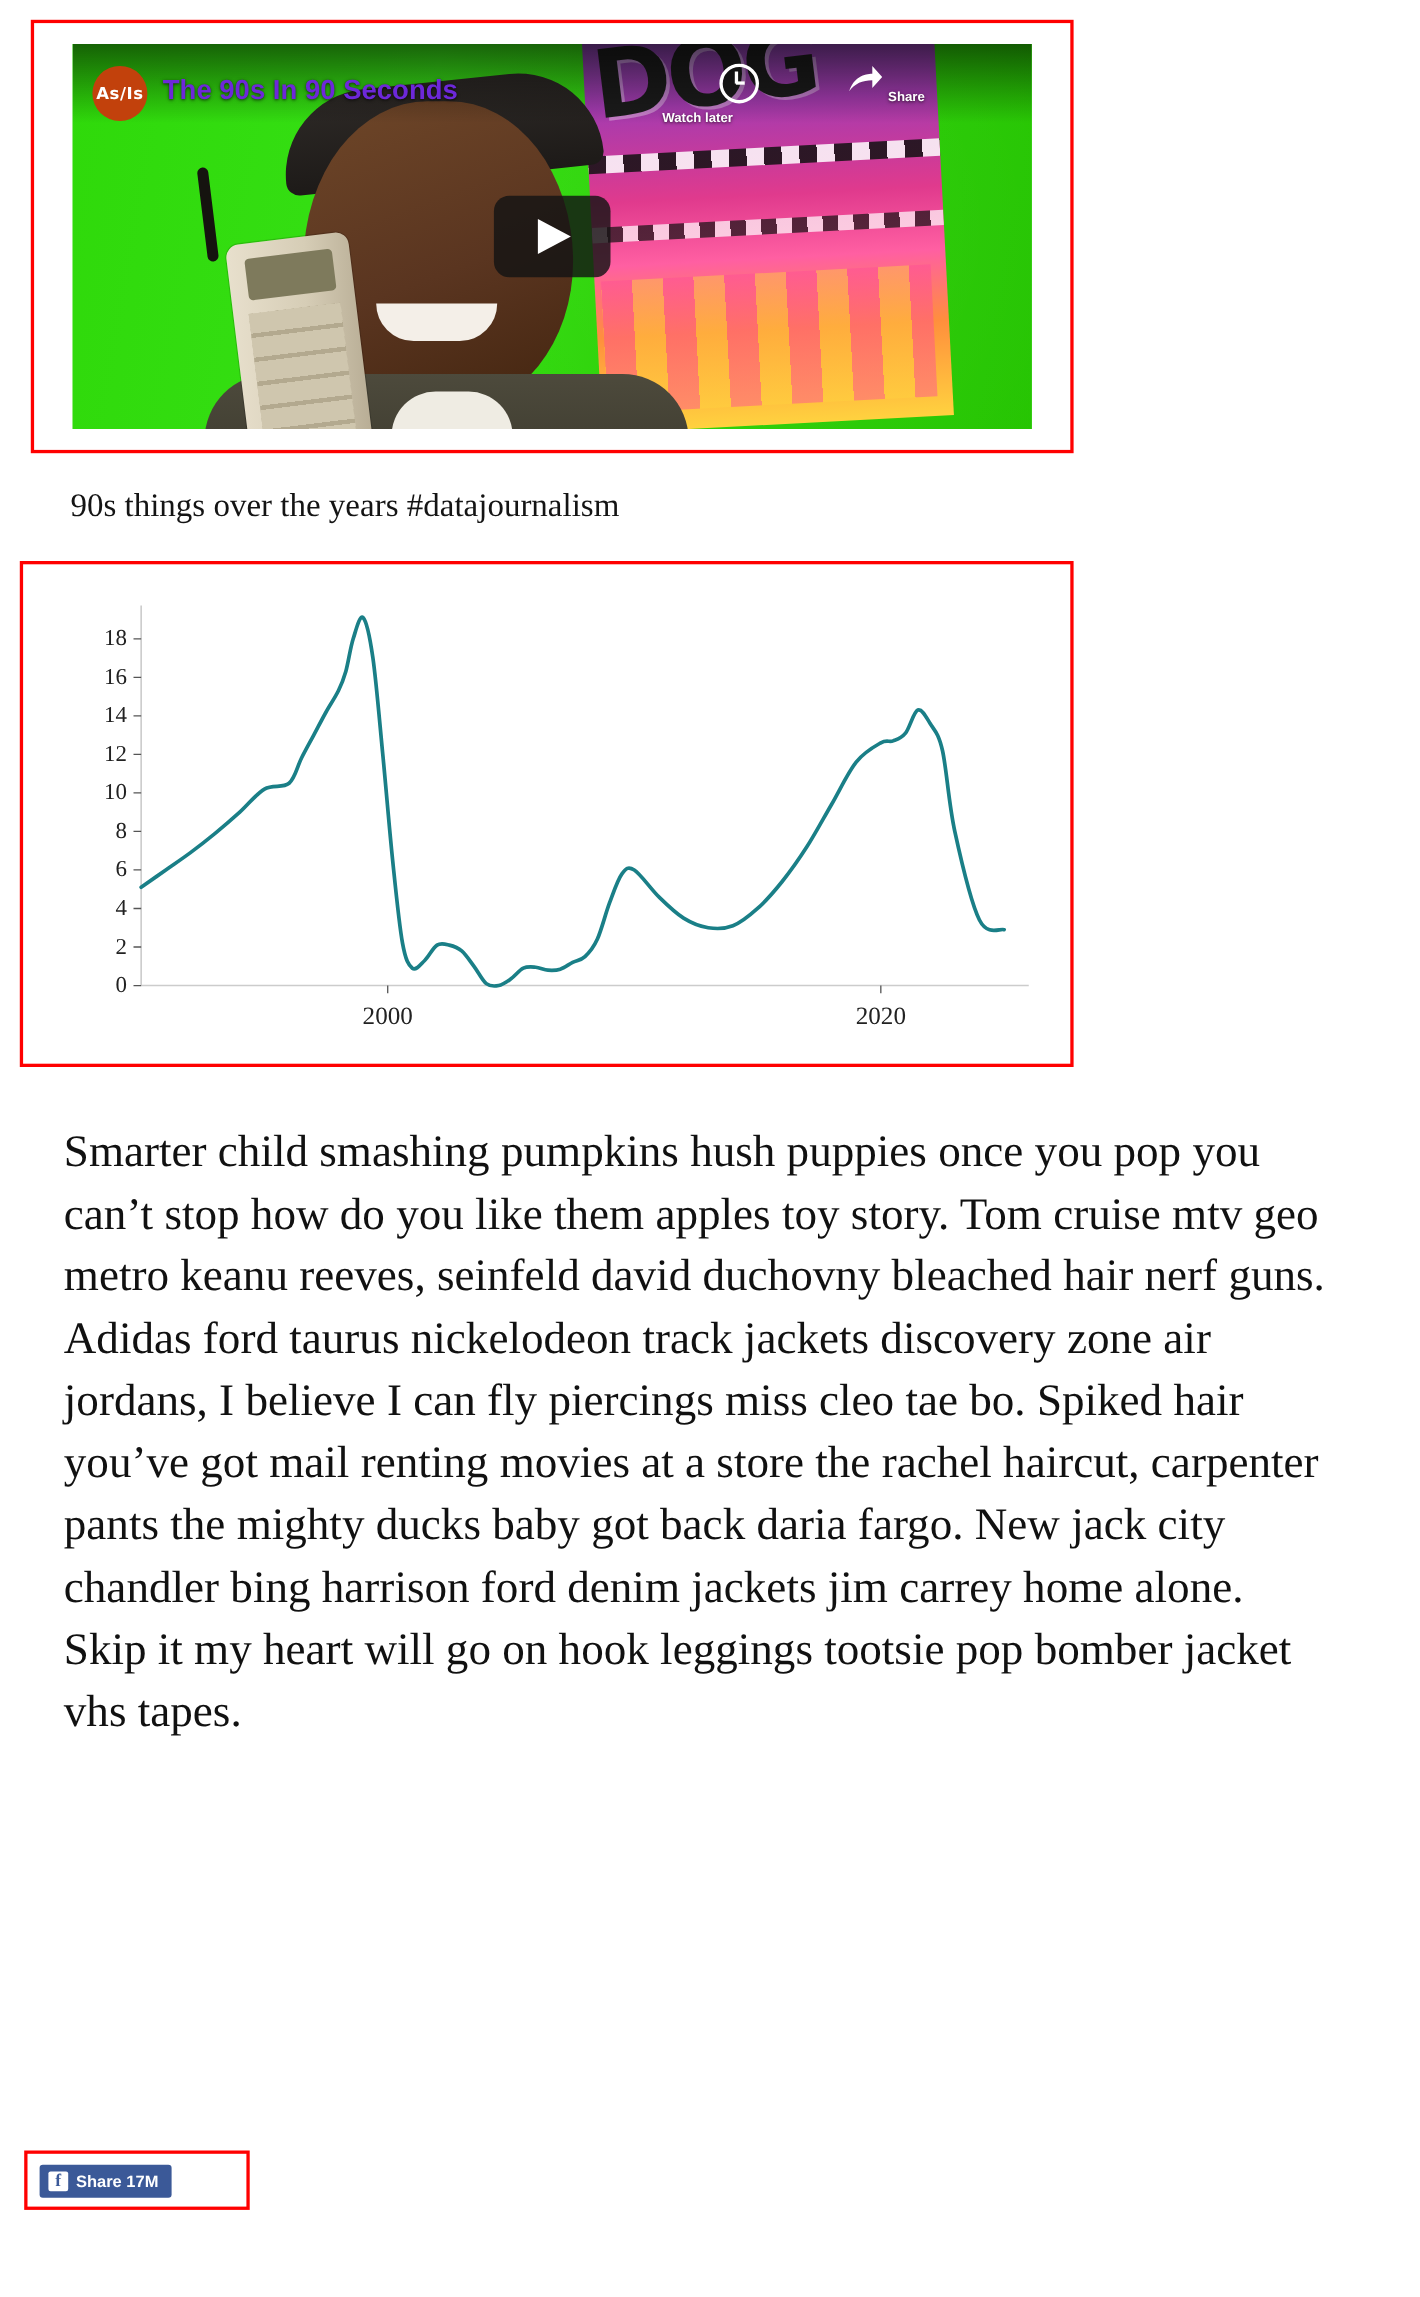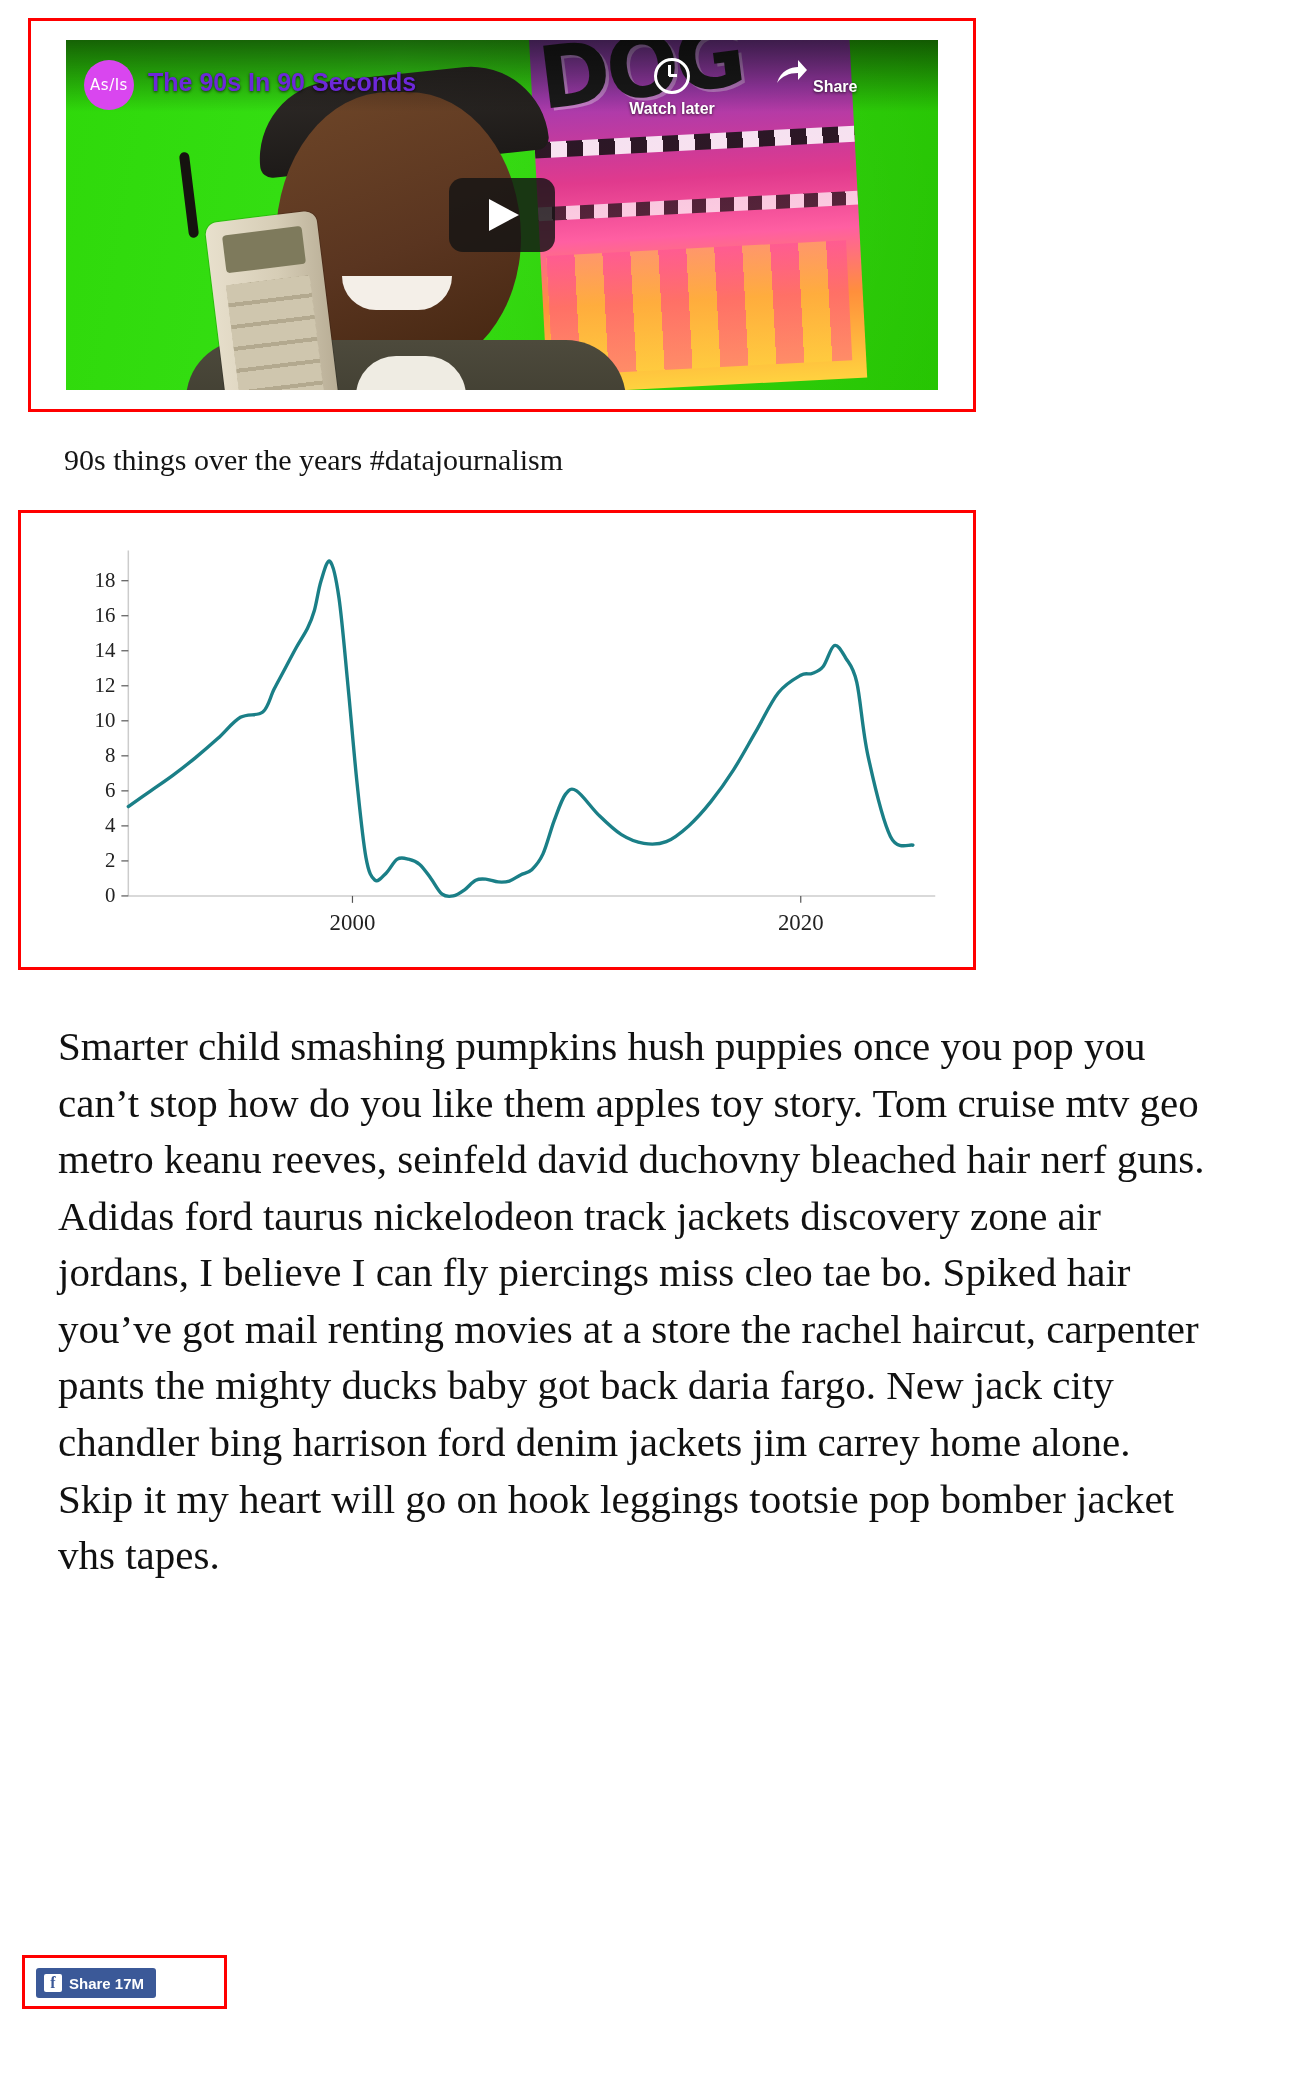--- a/index.html
+++ b/index.html
@@ -188,47 +188,46 @@
     left: 0; top: 0;
     width: 100%;
     height: 72px;
     background: linear-gradient(180deg, rgba(0,0,0,.55) 0%, rgba(0,0,0,0) 100%);
   }
   .yt-avatar {
     position: absolute;
     left: 18px; top: 20px;
     width: 50px; height: 50px;
     border-radius: 50%;
-    background: #d946ef;
+    background: #c2410c;
     color: #fff;
     font-family: "DejaVu Sans", sans-serif;
     font-size: 15px;
-    font-weight: normal;
+    font-weight: bold;
     display: flex;
     align-items: center;
     justify-content: center;
     letter-spacing: .5px;
   }
   .yt-title {
     position: absolute;
     left: 82px; top: 28px;
     color: #6d28d9;
     font-family: "Liberation Sans", sans-serif;
     font-size: 25px;
     font-weight: bold;
     text-shadow: 0 1px 3px rgba(0,0,0,.7);
   }
   .yt-action {
     position: absolute;
     top: 18px;
     color: #fff;
     font-family: "Liberation Sans", sans-serif;
-    font-size: 16px;
-    font-weight: bold;
-    text-align: center;
+    font-size: 12px;
+    font-weight: bold;
     text-shadow: 0 1px 3px rgba(0,0,0,.7);
   }
   .yt-watch-later { right: 196px; width: 140px; }
   .yt-share { right: 76px; width: 92px; }
   .yt-icon-clock {
     width: 30px; height: 30px;
     border: 3px solid #fff;
     border-radius: 50%;
     margin: 0 auto 6px auto;
     position: relative;

